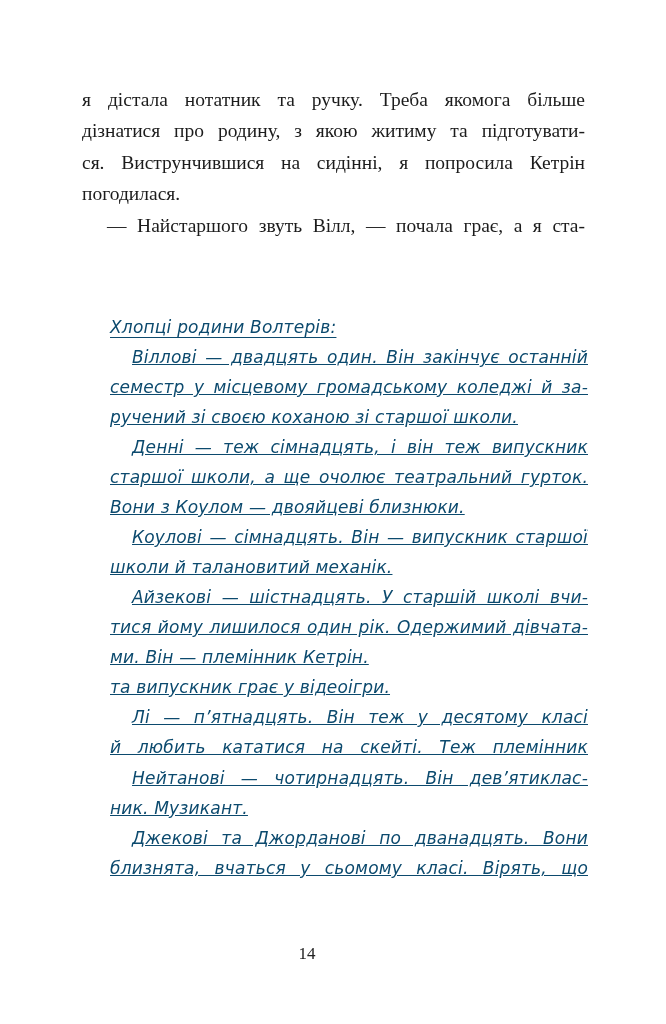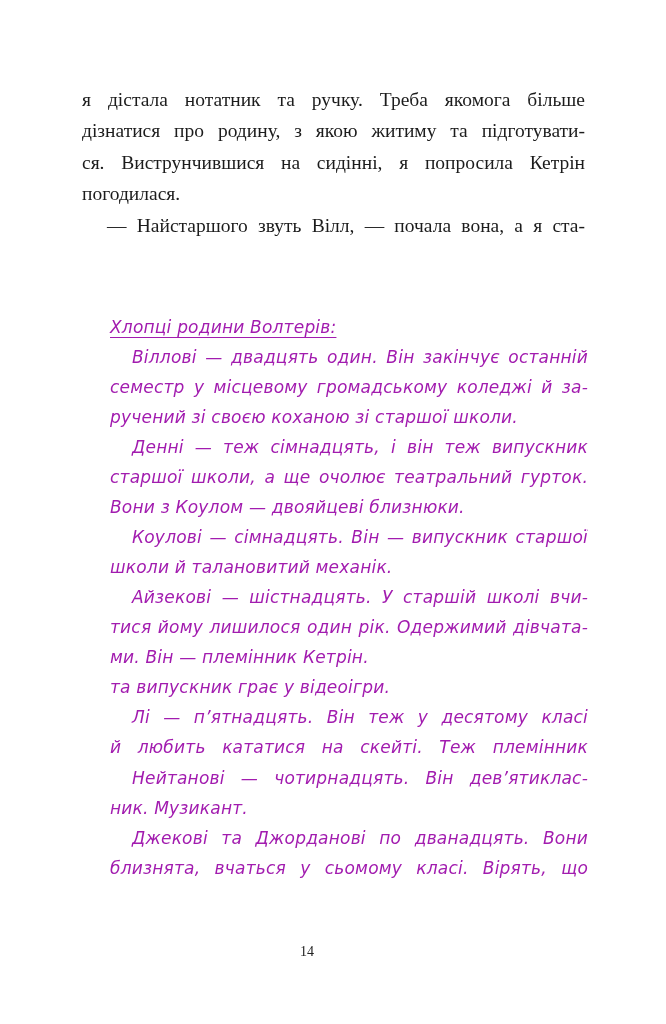--- a/index.html
+++ b/index.html
@@ -39,59 +39,59 @@
   
   .notebook {
     position: absolute;
     left: 110px;
     top: 312px;
     width: 478px;
     font-family: "DejaVu Sans", sans-serif;
     font-style: italic;
     font-size: 17px;
     line-height: 30px;
-    color: #a21caf;
+    color: #0c4a6e;
     letter-spacing: 0.2px;
   }
   .nb-title {
     display: inline-block;
     text-decoration: underline;
     text-underline-offset: 4px;
     text-decoration-thickness: 1px;
     margin: 0;
   }
   .nb-entry { margin: 0; }
-  .notebook .line { max-height: 31px; }
+  .notebook .line { max-height: 31px; text-decoration: underline; }
   .line.first-indent-nb { text-indent: 22px; }
   
   .page-number {
     position: absolute;
     left: 0;
     top: 944px;
     width: 614px;
     text-align: center;
     font-family: "Liberation Serif", serif;
-    font-size: 14px;
+    font-size: 17px;
     color: #222222;
   }
 </style>
 </head>
 <body>
 
 <div class="page">
 
   <div class="story">
       <div class="paragraph nb-entry">
         <div class="line">я дістала нотатник та ручку. Треба якомога більше</div>
         <div class="line">дізнатися про родину, з якою житиму та підготувати-</div>
         <div class="line">ся. Виструнчившися на сидінні, я попросила Кетрін</div>
         <div class="line no-just">погодилася.</div>
       </div>
       <div class="paragraph nb-entry">
-        <div class="line first-indent-story">— Найстаршого звуть Вілл, — почала вона, а я ста-</div>
+        <div class="line first-indent-story">— Найстаршого звуть Вілл, — почала грає, а я ста-</div>
       </div>
     </div>
 
   <div class="notebook">
     <div>
       <span class="nb-title">Хлопці родини Волтерів:</span>
     </div>
     <div>
         <div class="paragraph nb-entry">
           <div class="line first-indent-nb">Віллові — двадцять один. Він закінчує останній</div>

